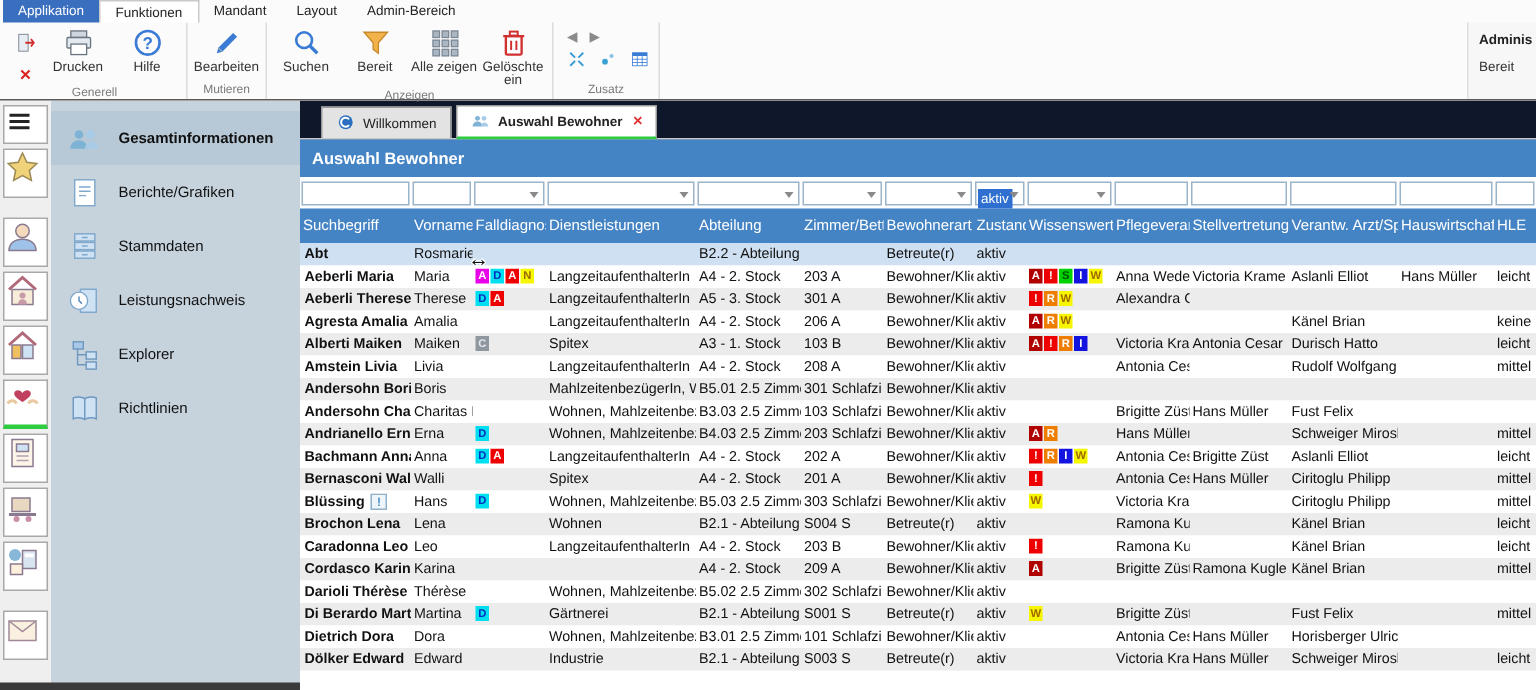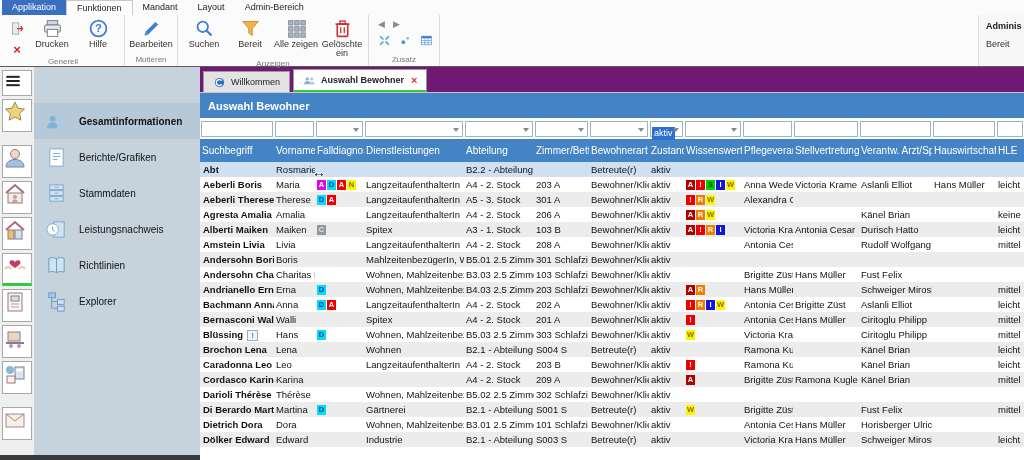--- a/index.html
+++ b/index.html
@@ -39,26 +39,26 @@
   .rail-btn.green { border-bottom:3px solid #2ecc40; }
   .rail-btn svg { width:24px; height:24px; }
   .rail-btn.hamb svg { width:20px; height:20px; }
 
   
   .sidebar { width:166px; background:#c6d3dd; display:flex; flex-direction:column; }
   .sb-header { height:25px; background:#5f8fc0; color:#fff; font-weight:bold; font-size:10.5px; display:flex; align-items:center; justify-content:space-between; padding:0 7px; }
   .sb-pin { width:12px; height:12px; }
   .sb-items { flex:1; padding-top:7px; }
   .sb-item { height:36px; display:flex; align-items:center; gap:11px; padding-left:11px; font-size:10px; color:#111; cursor:pointer; }
-  .sb-item.sel { background:#b7c8d6; font-weight:bold;margin-top:29px; }
+  .sb-item.sel { background:#b7c8d6; font-weight:bold; }
   .sb-ic { width:23px; height:23px; flex:none; }
 
   
   .content { flex:1; display:flex; flex-direction:column; background:#fff; min-width:0; }
-  .doc-tabs { height:26px; background:#701a75; display:flex; align-items:flex-end; padding:3px 0 0 3px; gap:3px; border-bottom:1px solid #c9c9c9; }
+  .doc-tabs { height:26px; background:#0f172a; display:flex; align-items:center; padding:3px 0 0 14px; gap:3px; border-bottom:1px solid #c9c9c9; }
   .dtab { height:21px; display:flex; align-items:center; gap:5px; padding:0 9px; font-size:9px; color:#222; background:#e3e3e3; border:1px solid #9a9a9a; border-bottom:none; cursor:pointer; }
   .dtab .tic { width:13px; height:13px; }
   .dtab.active { background:#fff; font-weight:bold; border-bottom:2px solid #2ecc40; height:23px; }
   .dtab .closex { color:#e03030; font-weight:bold; font-size:11px; margin-left:2px; }
   .title-bar { height:25px; background:#4584c4; color:#fff; font-weight:bold; font-size:11px; display:flex; align-items:center; padding-left:8px; flex:none; }
   .search-row { height:19px; display:flex; align-items:center; padding-left:6px; font-size:10px; color:#222; background:#fff; flex:none; }
 
   .gridcols { display:grid; grid-template-columns:74px 41px 49px 100px 70px 55px 60px 35px 58px 51px 66px 73px 64px minmax(0,1fr); }
   .filter-row { height:21px; align-items:center; background:#fff; flex:none; }
   .fcell { padding:0 1px; }
@@ -325,33 +325,33 @@
         <div class="sb-item ">
      <span class="sb-ic"><svg viewBox="0 0 24 24" width="100%" height="100%" xmlns="http://www.w3.org/2000/svg">
               <rect x="9" y="4" width="11" height="16" fill="#cfe2f3" stroke="#7fa8cc"></rect>
               <circle cx="8" cy="12" r="6" fill="#fff" stroke="#7fa8cc"></circle>
               <path d="M8 9v3l2 2" stroke="#5588bb" fill="none"></path>
             </svg></span>
      <span>Leistungsnachweis</span>
    </div>
         <div class="sb-item ">
      <span class="sb-ic"><svg viewBox="0 0 24 24" width="100%" height="100%" xmlns="http://www.w3.org/2000/svg">
-              <path d="M12 5c-2-1.5-6-1.5-8-.5V19c2-1 6-1 8 .5 2-1.5 6-1.5 8-.5V4.5c-2-1-6-1-8 .5z" fill="#cfe2f3" stroke="#6f98c0"></path>
-              <line x1="12" y1="5" x2="12" y2="19.5" stroke="#6f98c0"></line>
-            </svg></span>
-     <span>Richtlinien</span>
-   </div>
-        <div class="sb-item ">
-     <span class="sb-ic"><svg viewBox="0 0 24 24" width="100%" height="100%" xmlns="http://www.w3.org/2000/svg">
               <rect x="4" y="3" width="7" height="5" fill="#a8c8e8" stroke="#6f98c0"></rect>
               <rect x="13" y="10" width="7" height="5" fill="#cfe2f3" stroke="#6f98c0"></rect>
               <rect x="13" y="17" width="7" height="5" fill="#cfe2f3" stroke="#6f98c0"></rect>
               <path d="M7 8v11h6M7 12h6" stroke="#6f98c0" fill="none"></path>
             </svg></span>
      <span>Explorer</span>
+   </div>
+        <div class="sb-item ">
+     <span class="sb-ic"><svg viewBox="0 0 24 24" width="100%" height="100%" xmlns="http://www.w3.org/2000/svg">
+              <path d="M12 5c-2-1.5-6-1.5-8-.5V19c2-1 6-1 8 .5 2-1.5 6-1.5 8-.5V4.5c-2-1-6-1-8 .5z" fill="#cfe2f3" stroke="#6f98c0"></path>
+              <line x1="12" y1="5" x2="12" y2="19.5" stroke="#6f98c0"></line>
+            </svg></span>
+     <span>Richtlinien</span>
    </div>
       </div>
   </div>
 
   <div class="content">
     <div class="doc-tabs" id="doc-tabs">
         <div class="dtab ">
      <span class="tic"><svg viewBox="0 0 24 24" width="100%" height="100%" xmlns="http://www.w3.org/2000/svg">
               <circle cx="12" cy="12" r="8.5" fill="#2a6fc0"></circle>
               <path d="M16 8.5a5.5 5.5 0 100 7" stroke="#fff" stroke-width="2.5" fill="none"></path>
@@ -442,21 +442,21 @@
     <div class="cell">Betreute(r)</div>
     <div class="cell">aktiv</div>
     <div class="cell"></div>
     <div class="cell"></div>
     <div class="cell"></div>
     <div class="cell"></div>
     <div class="cell"></div>
     <div class="cell" style="overflow:visible"></div>
   </div>
         <div class="grow gridcols ">
-    <div class="cell name">Aeberli Boris</div>
+    <div class="cell name">Aeberli Maria</div>
     <div class="cell">Maria</div>
     <div class="cell"><span class="badge" style="background:#e800e8;color:#fff">A</span><span class="badge" style="background:#00dff0;color:#0030c0">D</span><span class="badge" style="background:#ef0000;color:#fff">A</span><span class="badge" style="background:#f6f600;color:#a06800">N</span></div>
     <div class="cell">LangzeitaufenthalterIn</div>
     <div class="cell">A4 - 2. Stock</div>
     <div class="cell">203 A</div>
     <div class="cell">Bewohner/Klier</div>
     <div class="cell">aktiv</div>
     <div class="cell"><span class="badge" style="background:#b00000;color:#fff">A</span><span class="badge" style="background:#ef0000;color:#fff">!</span><span class="badge" style="background:#00cf00;color:#005000">S</span><span class="badge" style="background:#1414e0;color:#fff">I</span><span class="badge" style="background:#f6f600;color:#a06800">W</span></div>
     <div class="cell">Anna Weder</div>
     <div class="cell">Victoria Krame</div>

